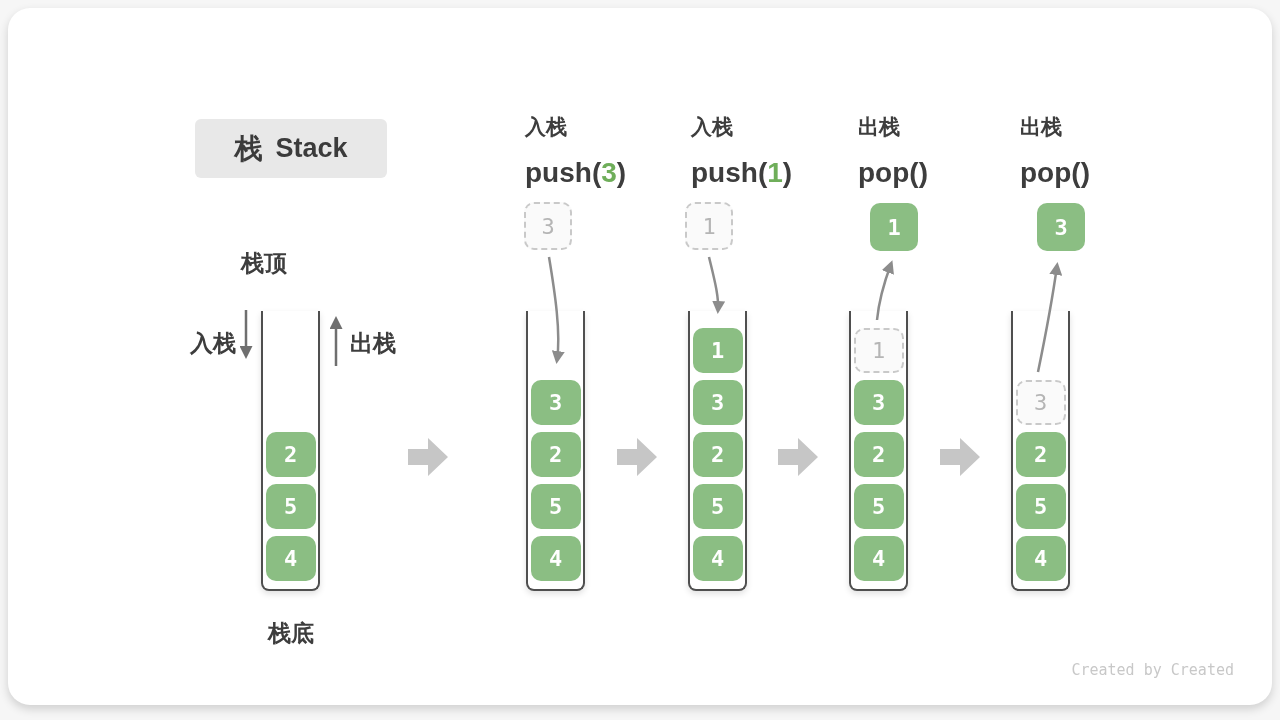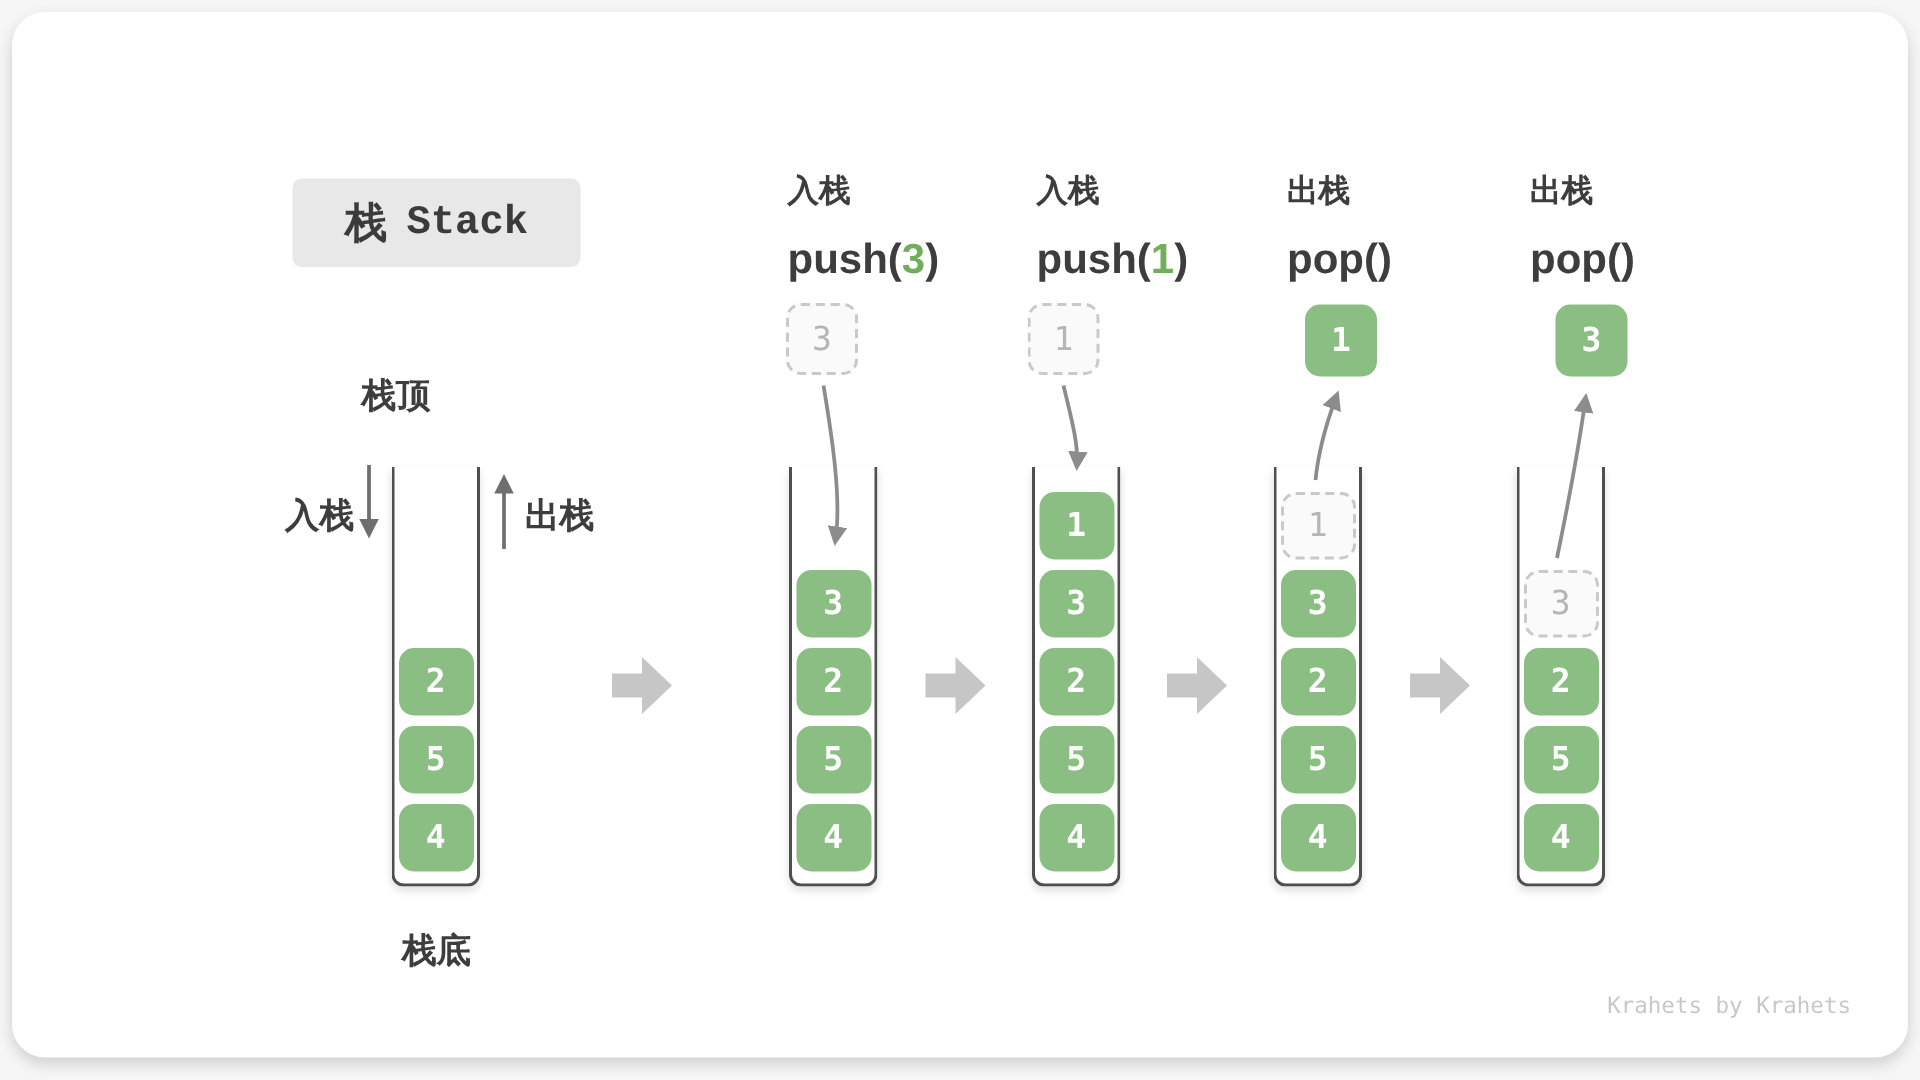--- a/index.html
+++ b/index.html
@@ -17,21 +17,21 @@
   }
 
   
   .title-box{
     position:absolute;left:187px;top:111px;width:192px;height:59px;
     background:#e8e8e8;border-radius:6px;
     display:flex;align-items:center;justify-content:center;
     color:#3b3b3b;
   }
   .title-zh{font-size:28px;font-weight:bold;}
-  .title-en{font-family:Liberation Mono, monospace;font-size:27px;font-weight:bold;margin-left:13px;text-align:center;}
+  .title-en{font-family:Liberation Sans, sans-serif;font-size:27px;font-weight:bold;margin-left:13px;text-align:center;}
 
   
   .op{position:absolute;top:106px;color:#3d3d3d;}
   .op .op-name{font-size:21px;font-weight:bold;line-height:26px;}
   .op .op-code{font-family:Liberation Sans, sans-serif;font-size:28px;font-weight:600;line-height:26px;margin-top:20px;}
   .op .op-arg{color:#6fae5a;font-weight:bold;}
 
   
   .lbl{position:absolute;color:#3d3d3d;font-weight:bold;font-size:23px;white-space:nowrap;}
   .lbl-top{left:233px;top:240px;width:100px;text-align:left;}
@@ -162,15 +162,15 @@
 
       <line x1="238" y1="302" x2="238" y2="347" stroke="#6f6f6f" stroke-width="2.5" marker-end="url(#ah-dark)"></line>
       <line x1="328" y1="358" x2="328" y2="312" stroke="#6f6f6f" stroke-width="2.5" marker-end="url(#ah-dark)"></line>
 
       <path d="M400,441 L420,441 L420,430 L440,449 L420,468 L420,457 L400,457 Z" fill="#c6c6c6"></path>
       <path d="M609,441 L629,441 L629,430 L649,449 L629,468 L629,457 L609,457 Z" fill="#c6c6c6"></path>
       <path d="M770,441 L790,441 L790,430 L810,449 L790,468 L790,457 L770,457 Z" fill="#c6c6c6"></path>
       <path d="M932,441 L952,441 L952,430 L972,449 L952,468 L952,457 L932,457 Z" fill="#c6c6c6"></path>
     </svg>
 
-    <div class="watermark">Krahets by Krahets</div>
+    <div class="watermark">Created by Created</div>
   </div>
 </div>
 
 </body></html>

